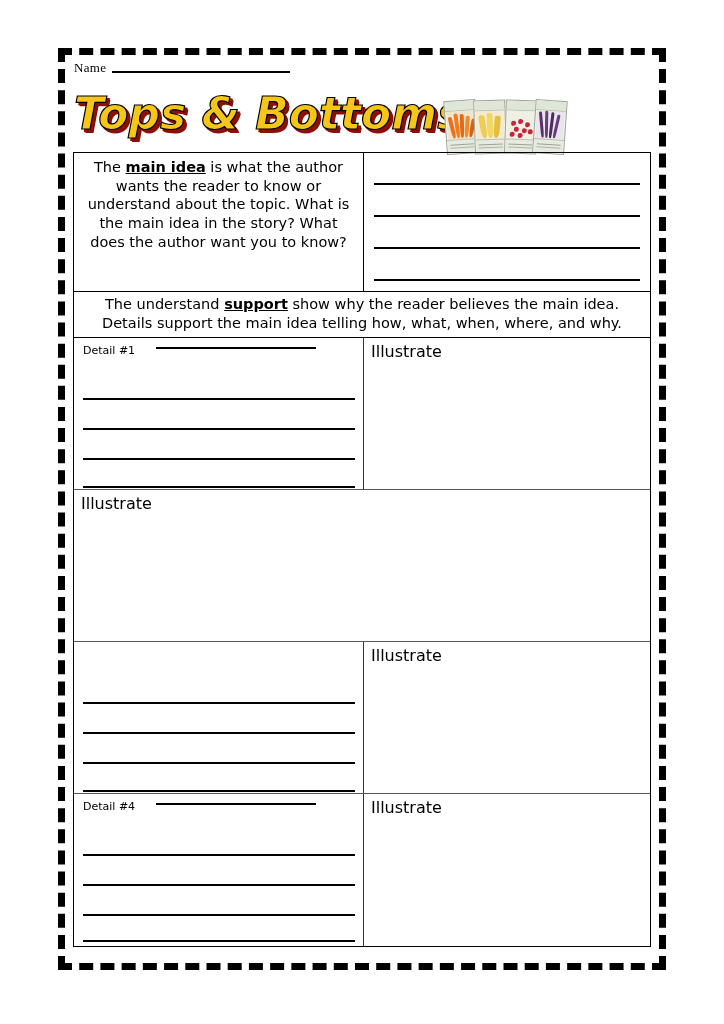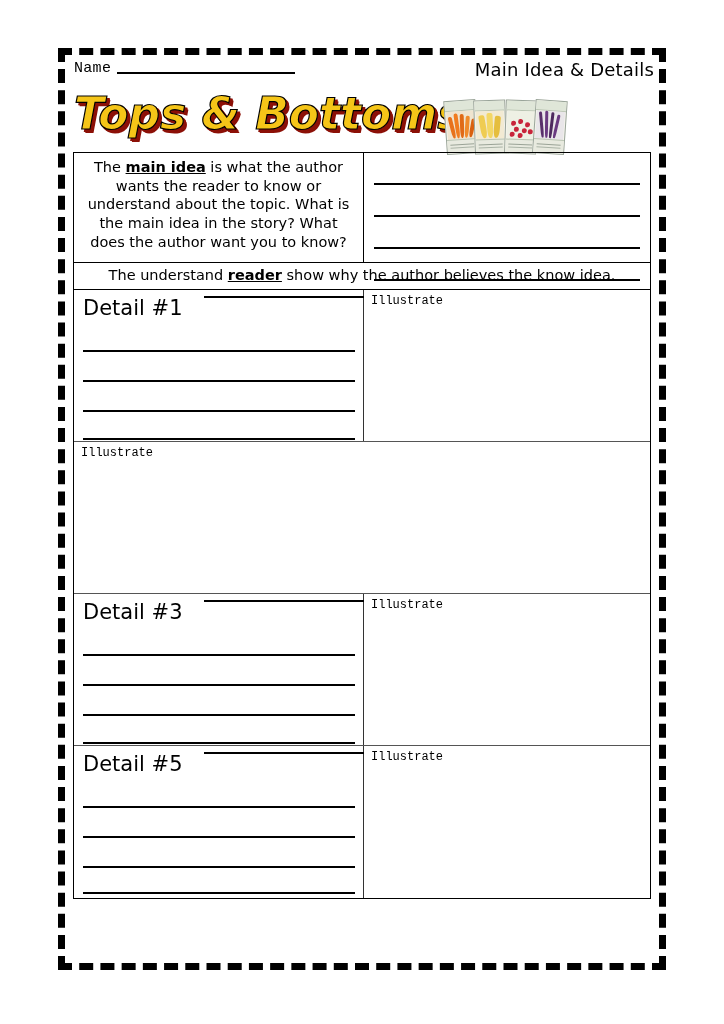--- a/index.html
+++ b/index.html
@@ -37,22 +37,22 @@
   }
   #name-field {
     position: absolute;
     left: 0;
     top: 0;
     display: flex;
     align-items: flex-end;
     gap: 6px;
   }
   #name-label {
-    font-family: Liberation Mono, monospace;
-    font-size: 15px;
+    font-family: Liberation Serif, serif;
+    font-size: 13px;
     letter-spacing: .3px;
   }
   #name-blank {
     display: block;
     width: 178px;
     height: 0;
     border-bottom: 2px solid #000;
     margin-bottom: 3px;
   }
   #worksheet-topic {
@@ -164,21 +164,21 @@
     left: 73px;
     top: 152px;
     width: 578px;
     height: 800px;
     box-sizing: border-box;
   }
 
   
   #main-idea-section {
     position: relative;
-    height: 111px;
+    height: 140px;
     box-sizing: border-box;
     border: 1.5px solid #000;
     display: flex;
   }
   #main-idea-prompt {
     width: 290px;
     box-sizing: border-box;
     border-right: 1.5px solid #000;
     padding: 5px 6px 0 6px;
     text-align: center;
@@ -237,23 +237,23 @@
     width: 290px;
     box-sizing: border-box;
     border-right: 1.2px solid #333;
     position: relative;
   }
   .detail-heading {
     position: absolute;
     left: 9px;
     top: 6px;
     display: flex;
-    align-items: flex-start;
+    align-items: center;
     gap: 21px;
-    font-size: 21px;
+    font-size: 11px;
     white-space: nowrap;
   }
   .detail-heading-blank {
     display: block;
     width: 160px;
     height: 0;
     border-bottom: 2.5px solid #000;
     margin-bottom: 4px;
   }
   .write-line {
@@ -264,35 +264,33 @@
     border-bottom: 2.5px solid #000;
   }
   .detail-right {
     flex: 1;
     position: relative;
   }
   .illustrate-label {
     position: absolute;
     left: 7px;
     top: 4px;
-    font-size: 12px;
-    font-family: Liberation Mono, monospace;
+    font-size: 16px;
   }
 </style>
 </head>
 <body>
 
 <div id="dashed-frame"></div>
 
 <div id="header-row">
   <div id="name-field">
     <span id="name-label">Name</span>
     <span id="name-blank"></span>
   </div>
-  <div id="worksheet-topic">Main Idea &amp; Details</div>
 </div>
 
 <div id="title-block">
   <div id="worksheet-title">Tops &amp; Bottoms</div>
 </div>
 
 <div id="seed-packets">
   <div class="packet" id="packet-carrots">
     <div class="p-top"></div>
     <div class="p-art">
@@ -351,21 +349,22 @@
     </div>
     <div id="main-idea-answer">
       <span class="answer-line" style="top:30px;"></span>
       <span class="answer-line" style="top:62px;"></span>
       <span class="answer-line" style="top:94px;"></span>
       <span class="answer-line" style="top:126px;"></span>
     </div>
   </div>
 
   <div id="details-strip">
-    <span>The understand </span><span class="kw">reader</span><span> show why the author believes the know idea.</span><br>
+    <span>The understand </span><span class="kw">support</span><span> show why the reader believes the main idea.</span><br>
+    <span>Details support the main idea telling how, what, when, where, and why.</span>
   </div>
 
   <div id="detail-rows">
 
     <div class="detail-row">
       <div class="detail-left">
         <div class="detail-heading">
           <span>Detail #1</span>
           <span class="detail-heading-blank"></span>
         </div>
@@ -380,38 +379,34 @@
     </div>
 
     <div class="detail-row">
       <div class="detail-right">
         <span class="illustrate-label">Illustrate</span>
       </div>
     </div>
 
     <div class="detail-row">
       <div class="detail-left">
-        <div class="detail-heading">
-          <span>Detail #3</span>
-          <span class="detail-heading-blank"></span>
-        </div>
         <span class="write-line" style="top:60px;"></span>
         <span class="write-line" style="top:90px;"></span>
         <span class="write-line" style="top:120px;"></span>
         <span class="write-line" style="top:148px;"></span>
       </div>
       <div class="detail-right">
         <span class="illustrate-label">Illustrate</span>
       </div>
     </div>
 
     <div class="detail-row">
       <div class="detail-left">
         <div class="detail-heading">
-          <span>Detail #5</span>
+          <span>Detail #4</span>
           <span class="detail-heading-blank"></span>
         </div>
         <span class="write-line" style="top:60px;"></span>
         <span class="write-line" style="top:90px;"></span>
         <span class="write-line" style="top:120px;"></span>
         <span class="write-line" style="top:146px;"></span>
       </div>
       <div class="detail-right">
         <span class="illustrate-label">Illustrate</span>
       </div>

